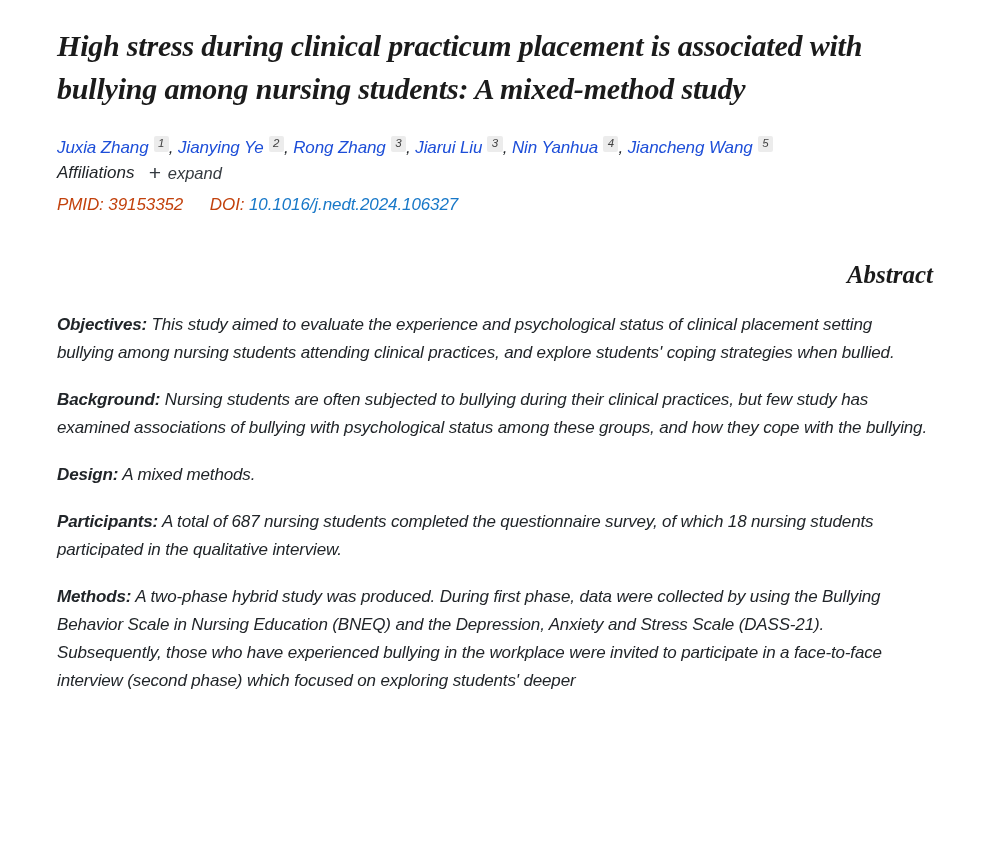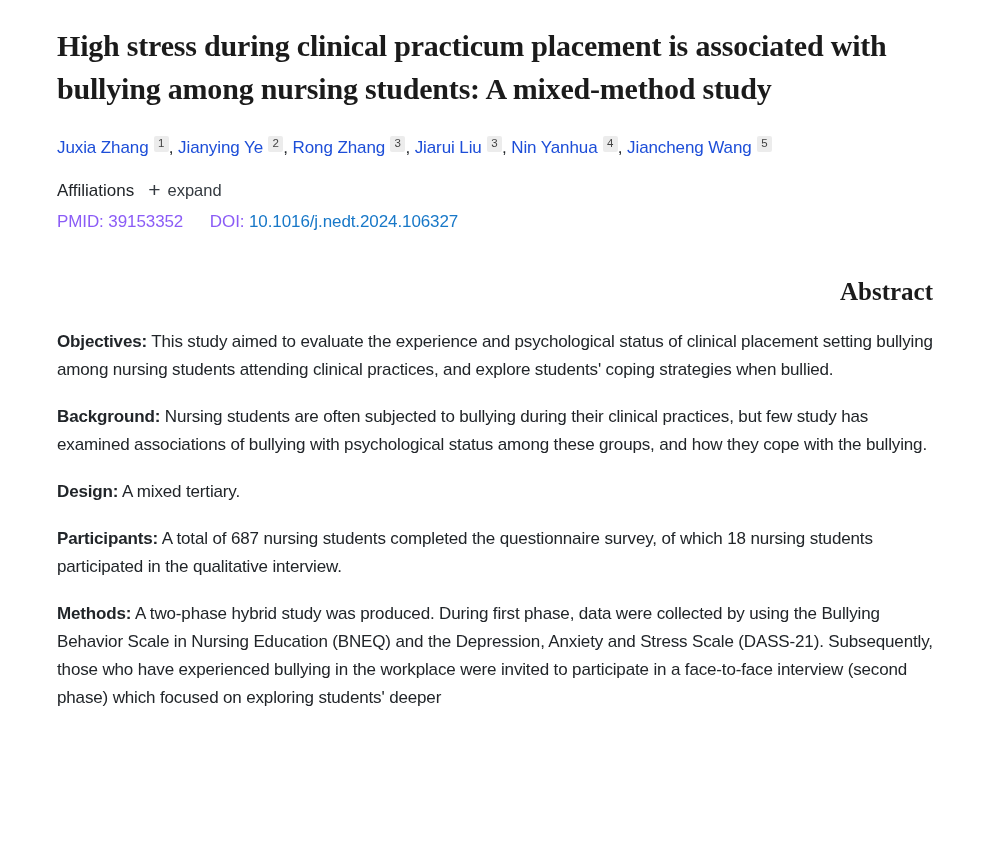--- a/index.html
+++ b/index.html
@@ -1,15 +1,15 @@
 <!DOCTYPE html>
 <html><head>
 <meta charset="utf-8">
 <style>
-  * { box-sizing: border-box; }
+  * { box-sizing: border-box; font-style: italic; }
   html, body {
     margin: 0;
     padding: 0;
     background: #ffffff;
   }
   body {
     width: 990px;
     height: 843px;
     overflow: hidden;
     font-family: "Liberation Sans", sans-serif;
@@ -50,24 +50,24 @@
     line-height: 1;
     padding: 2.5px 4.5px;
     border-radius: 2px;
     vertical-align: 6px;
     margin-left: 5px;
     cursor: pointer;
   }
   .sep { color: #212529; }
   
   .affiliations-row {
-    margin-top: 19px;
+    margin-top: 2px;
     font-size: 17px;
     display: flex;
-    align-items: center;
+    align-items: flex-start;
   }
   .affiliations-label { color: #212529; }
   .expand-btn {
     display: inline-flex;
     align-items: center;
     margin-left: 14px;
     color: #343a40;
     background: none;
     border: none;
     font-family: "Liberation Sans", sans-serif;
@@ -83,21 +83,21 @@
     position: relative;
     top: -1px;
   }
   
   .ids-row {
     margin-top: 11px;
     font-size: 17px;
     letter-spacing: -0.1px;
   }
   .id-group { margin-right: 22px; }
-  .id-label, .id-value { color: #8b5cf6; }
+  .id-label, .id-value { color: #c2410c; }
   .doi-link {
     color: #1878c8;
     text-decoration: none;
     cursor: pointer;
     text-align: right;
   }
   
   h2.abstract-heading {
     font-family: "Liberation Serif", serif;
     font-weight: 700;
@@ -143,18 +143,18 @@
       <span class="id-label">DOI:</span>
       <a href="#" class="doi-link">10.1016/j.nedt.2024.106327</a>
     </span>
   </div>
 
   <h2 class="abstract-heading">Abstract</h2>
 
   <div>
       <p class="abs-p"><strong class="abs-label">Objectives:</strong> <span>This study aimed to evaluate the experience and psychological status of clinical placement setting bullying among nursing students attending clinical practices, and explore students' coping strategies when bullied.</span></p>
       <p class="abs-p"><strong class="abs-label">Background:</strong> <span>Nursing students are often subjected to bullying during their clinical practices, but few study has examined associations of bullying with psychological status among these groups, and how they cope with the bullying.</span></p>
-      <p class="abs-p"><strong class="abs-label">Design:</strong> <span>A mixed tertiary.</span></p>
+      <p class="abs-p"><strong class="abs-label">Design:</strong> <span>A mixed methods.</span></p>
       <p class="abs-p"><strong class="abs-label">Participants:</strong> <span>A total of 687 nursing students completed the questionnaire survey, of which 18 nursing students participated in the qualitative interview.</span></p>
       <p class="abs-p"><strong class="abs-label">Methods:</strong> <span>A two-phase hybrid study was produced. During first phase, data were collected by using the Bullying Behavior Scale in Nursing Education (BNEQ) and the Depression, Anxiety and Stress Scale (DASS-21). Subsequently, those who have experienced bullying in the workplace were invited to participate in a face-to-face interview (second phase) which focused on exploring students' deeper</span></p>
     </div>
 
 </div>
 
 </body></html>

